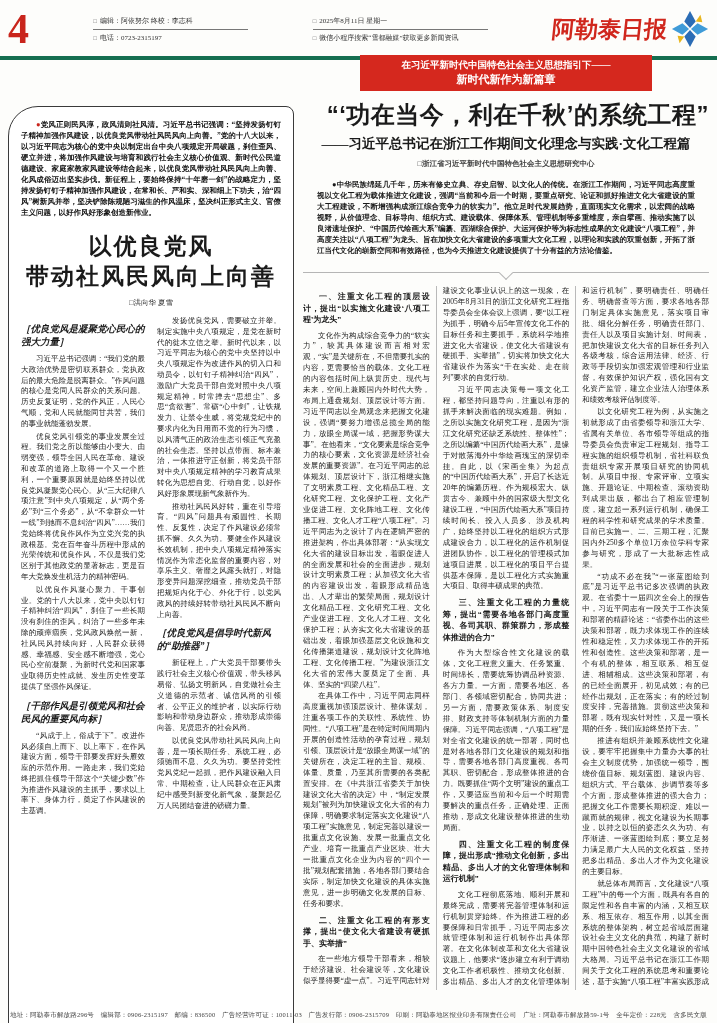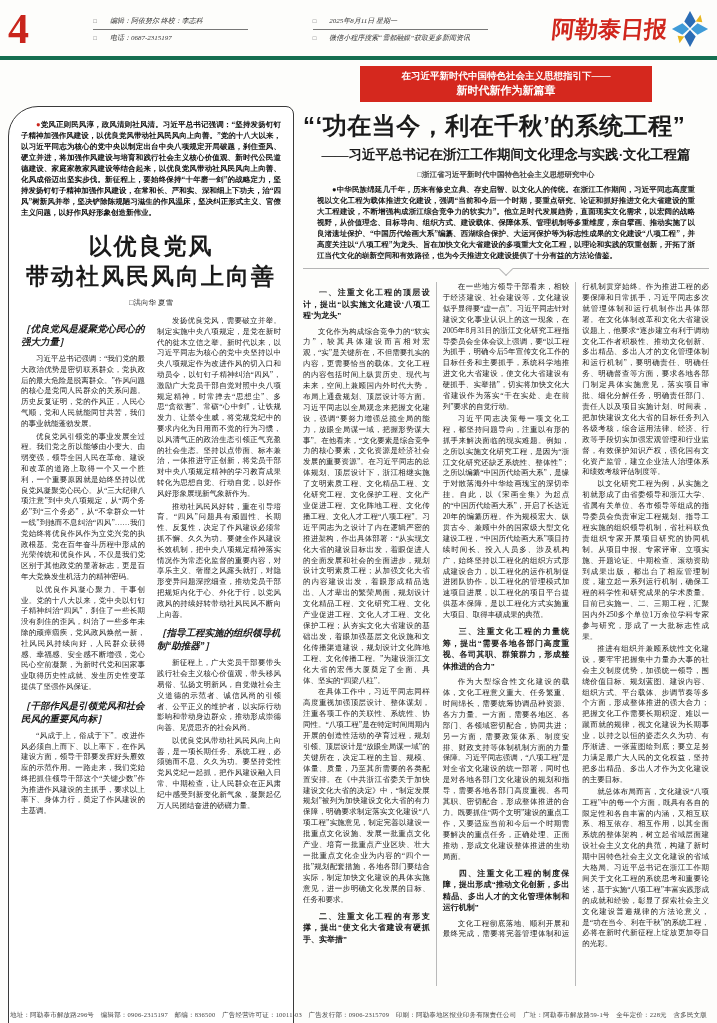--- a/index.html
+++ b/index.html
@@ -7,21 +7,21 @@
     width:717px;height:1023px;position:relative;overflow:hidden;
     background:#fdfdfb;color:#1a1a1a;
     font-family:"Liberation Serif","DejaVu Serif",serif;
   }
   
   .header{position:absolute;left:8px;top:4px;right:8px;height:50px;
     display:flex;align-items:center;justify-content:space-between;}
   .pageno{font-size:42px;font-weight:bold;color:#c9251c;line-height:44px;
     font-family:"Liberation Serif",serif;}
   .metabox{width:155px;font-size:7px;color:#333;line-height:10px;}
-  .metabox .row{display:flex;align-items:center;gap:13px;padding:2px 0;font-style:italic;}
+  .metabox .row{display:flex;align-items:center;gap:3px;padding:2px 0;}
   .metabox .sq{font-size:6px;color:#666;}
   .metabox .div{border-top:1px solid #777;margin:1px 0;}
   .section-title{font-size:30px;font-weight:bold;letter-spacing:14px;
     text-indent:14px;white-space:nowrap;}
   .logo{display:flex;align-items:center;gap:4px;}
   .logo-text{font-size:23px;font-weight:bold;color:#d0271d;
     transform:skewX(-6deg);font-family:"Liberation Serif",serif;white-space:nowrap;}
   .greenline{position:absolute;left:0;top:56px;width:717px;height:4px;background:#156e50;}
 
   
@@ -34,32 +34,32 @@
   .l-title{margin:14px 0 6px 0;text-align:center;font-size:23px;font-weight:bold;
     line-height:30px;letter-spacing:2px;}
   .l-byline{text-align:center;font-size:7.5px;color:#333;margin-bottom:8px;}
   .twocol{column-count:2;column-gap:12px;height:690px;overflow:hidden;
     font-size:7.5px;line-height:10.8px;text-align:justify;}
   .subhead{font-weight:bold;font-style:italic;font-size:9.5px;line-height:13px;
     margin:7px 0 5px 0;text-align:left;}
   .twocol p{margin:0 0 2px 0;text-indent:2em;}
 
   
-  .mainpanel{position:absolute;left:303px;top:64px;width:406px;height:940px;overflow:hidden;}
+  .mainpanel{position:absolute;left:303px;top:53px;width:406px;height:940px;overflow:hidden;}
   .banner{width:292px;margin:2px auto 0 auto;background:#d5281e;color:#fff;
     text-align:center;padding:4px 6px 5px 6px;box-sizing:border-box;}
   .banner .b1{font-size:9.5px;font-weight:bold;line-height:13px;}
   .banner .b2{font-size:11px;font-weight:bold;line-height:14px;}
-  .headline{margin-top:10px;text-align:left;font-size:24px;font-weight:900;
+  .headline{margin-top:10px;text-align:right;font-size:24px;font-weight:900;
     font-family:"Liberation Sans","DejaVu Sans",sans-serif;letter-spacing:0.5px;
     line-height:28px;white-space:nowrap;}
   .subheadline{margin-top:6px;text-align:center;font-size:13.5px;font-weight:bold;
     line-height:17px;white-space:nowrap;}
   .m-byline{margin-top:7px;text-align:center;font-size:7.5px;font-weight:bold;color:#444;}
-  .m-lead{padding:4px 14px 7px 14px;font-size:7.5px;line-height:11px;
+  .m-lead{margin-top:6px;padding:4px 14px 16px 14px;font-size:7.5px;line-height:11px;
     font-weight:bold;text-align:justify;text-indent:2em;border-bottom:1px solid #b5b5b5;}
   .notch{width:9px;height:9px;background:#fdfdfb;border-right:1px solid #b5b5b5;
     border-bottom:1px solid #b5b5b5;transform:rotate(45deg);margin:-5px auto 0 auto;}
   .threecol{margin-top:8px;column-count:3;column-gap:13px;
     column-rule:1px solid #b9b9b9;height:704px;overflow:hidden;
     font-size:7.5px;line-height:10.9px;text-align:justify;}
   .m-sechead{font-weight:bold;font-size:8px;line-height:11.5px;margin:5px 0;
     text-indent:2em;font-family:"Liberation Sans","DejaVu Sans",sans-serif;}
   .threecol p{margin:0 0 1px 0;text-indent:2em;}
 
@@ -73,21 +73,21 @@
 <div class="header">
   <div class="pageno">4</div>
   <div class="metabox">
     <div class="row">
         <span class="sq">□</span>
       <span>编辑：阿依努尔  终校：李志科</span>
       </div>
     <div class="div"></div>
     <div class="row">
         <span class="sq">□</span>
-      <span>电话：0687-2315197</span>
+      <span>电话：0723-2315197</span>
       </div>
   </div>
   <div class="metabox" style="width:175px;">
     <div class="row">
         <span class="sq">□</span>
       <span>2025年8月11日  星期一</span>
       </div>
     <div class="div"></div>
     <div class="row">
         <span class="sq">□</span>
@@ -117,21 +117,21 @@
   <div class="l-byline">□洪向华 夏雪</div>
   <div class="twocol">
     <div class="subhead">［优良党风是凝聚党心民心的强大力量］</div>
     <p>习近平总书记强调：“我们党的最大政治优势是密切联系群众，党执政后的最大危险是脱离群众。”作风问题的核心是党同人民群众的关系问题。历史反复证明，党的作风正，人民心气顺，党和人民就能同甘共苦，我们的事业就能蓬勃发展。</p>
     <p>优良党风引领党的事业发展全过程。我们党之所以能够由小变大、由弱变强，领导全国人民在革命、建设和改革的道路上取得一个又一个胜利，一个重要原因就是始终坚持以优良党风凝聚党心民心。从“三大纪律八项注意”到中央八项规定，从“两个务必”到“三个务必”，从“不拿群众一针一线”到驰而不息纠治“四风”……我们党始终将优良作风作为立党兴党的执政根基。党在百年奋斗历程中形成的光荣传统和优良作风，不仅是我们党区别于其他政党的显著标志，更是百年大党焕发生机活力的精神密码。</p>
     <p>以优良作风凝心聚力、干事创业。党的十八大以来，党中央以钉钉子精神纠治“四风”，刹住了一些长期没有刹住的歪风，纠治了一些多年未除的顽瘴痼疾，党风政风焕然一新，社风民风持续向好，人民群众获得感、幸福感、安全感不断增强，党心民心空前凝聚，为新时代党和国家事业取得历史性成就、发生历史性变革提供了坚强作风保证。</p>
     <div class="subhead">［干部作风是引领党风和社会民风的重要风向标］</div>
     <p>“风成于上，俗成于下”。改进作风必须自上而下、以上率下，在作风建设方面，领导干部要发挥好头雁效应的示范作用。一路走来，我们党始终把抓住领导干部这个“关键少数”作为推进作风建设的主抓手，要求以上率下、身体力行，奠定了作风建设的主基调。</p>
     <p>发扬优良党风，需要破立并举。制定实施中央八项规定，是党在新时代的徙木立信之举。新时代以来，以习近平同志为核心的党中央坚持以中央八项规定作为改进作风的切入口和动员令，以钉钉子精神纠治“四风”，激励广大党员干部自觉对照中央八项规定精神，时常掸去“思想尘”、多思“贪欲害”、常砺“心中剑”，让铁规发力、让禁令生威，将党规党纪中的要求内化为日用而不觉的行为习惯，以风清气正的政治生态引领正气充盈的社会生态。坚持以点带面、标本兼治，一体推进守正创新，将党员干部对中央八项规定精神的学习教育成果转化为思想自觉、行动自觉，以好作风好形象展现新气象新作为。</p>
     <p>推动社风民风好转，重在引导培育。“四风”问题具有顽固性、长期性、反复性，决定了作风建设必须常抓不懈、久久为功。要健全作风建设长效机制，把中央八项规定精神落实情况作为常态化监督的重要内容，对享乐主义、奢靡之风露头就打，对隐形变异问题深挖细查，推动党员干部把规矩内化于心、外化于行，以党风政风的持续好转带动社风民风不断向上向善。</p>
-    <div class="subhead">［指导工程实施的组织领导机制“助推器”］</div>
+    <div class="subhead">［优良党风是倡导时代新风的“助推器”］</div>
     <p>新征程上，广大党员干部要带头践行社会主义核心价值观，带头移风易俗、弘扬文明新风，自觉做社会主义道德的示范者、诚信风尚的引领者、公平正义的维护者，以实际行动影响和带动身边群众，推动形成崇德向善、见贤思齐的社会风尚。</p>
     <p>以优良党风带动社风民风向上向善，是一项长期任务、系统工程，必须驰而不息、久久为功。要坚持党性党风党纪一起抓，把作风建设融入日常、中期检查，让人民群众在正风肃纪中感受到新变化新气象，凝聚起亿万人民团结奋进的磅礴力量。</p>
   </div>
 </div>
 
 <div class="mainpanel">
   <div class="banner">
     <div class="b1">在习近平新时代中国特色社会主义思想指引下——</div>
     <div class="b2">新时代新作为新篇章</div>
   </div>
@@ -145,19 +145,20 @@
     <p>文化作为构成综合竞争力的“软实力”，较其具体建设而言相对宏观，“实”是关键所在，不但需要扎实的内容，更需要恰当的载体。文化工程的内容包括时间上纵贯历史、现代与未来，空间上兼顾国内外时代大势，布局上通盘规划、顶层设计等方面。习近平同志以全局观念来把握文化建设，强调“要努力增强总揽全局的能力，放眼全局谋一域，把握形势谋大事”。在他看来，“文化要素是综合竞争力的核心要素，文化资源是经济社会发展的重要资源”。在习近平同志的总体规划、顶层设计下，浙江相继实施了文明素质工程、文化精品工程、文化研究工程、文化保护工程、文化产业促进工程、文化阵地工程、文化传播工程、文化人才工程“八项工程”。习近平同志为之设计了内在逻辑严密的推进架构，作出具体部署：“从实现文化大省的建设目标出发，着眼促进人的全面发展和社会的全面进步，规划设计文明素质工程；从加强文化大省的内容建设出发，着眼形成精品迭出、人才辈出的繁荣局面，规划设计文化精品工程、文化研究工程、文化产业促进工程、文化人才工程、文化保护工程；从夯实文化大省建设的基础出发，着眼加强基层文化设施和文化传播渠道建设，规划设计文化阵地工程、文化传播工程。”为建设浙江文化大省的宏伟大厦奠定了全面、具体、坚实的“四梁八柱”。</p>
     <p>在具体工作中，习近平同志同样高度重视加强顶层设计、整体谋划，注重各项工作的关联性、系统性、协同性。“八项工程”是在特定时间周期内开展的创造性活动的孕育过程，规划引领、顶层设计是“放眼全局谋一域”的关键所在，决定工程的主旨、规模、体量、质量，乃至其所需要的各类配置安排。在《中共浙江省委关于加快建设文化大省的决定》中，“制定发展规划”被列为加快建设文化大省的有力保障，明确要求制定落实文化建设“八项工程”实施意见，制定完善以建设一批重点文化设施、发展一批重点文化产业、培育一批重点产业区块、壮大一批重点文化企业为内容的“四个一批”规划配套措施，各地各部门要结合实际，制定加快文化建设的具体实施意见，进一步明确文化发展的目标、任务和要求。</p>
     <div class="m-sechead">二、注重文化工程的有形支撑，提出“使文化大省建设有硬抓手、实举措”</div>
     <p>在一些地方领导干部看来，相较于经济建设、社会建设等，文化建设似乎显得要“虚一点”。习近平同志针对建设文化事业认识上的这一现象，在2005年8月31日的浙江文化研究工程指导委员会全体会议上强调，要“以工程为抓手，明确今后5年宣传文化工作的目标任务和主要抓手，系统科学地推进文化大省建设，使文化大省建设有硬抓手、实举措”，切实将加快文化大省建设作为落实“干在实处、走在前列”要求的自觉行动。</p>
     <p>习近平同志决策每一项文化工程，都坚持问题导向，注重以有形的抓手来解决面临的现实难题。例如，之所以实施文化研究工程，是因为“浙江文化研究还缺乏系统性、整体性”；之所以编纂“中国历代绘画大系”，是缘于对散落海外中华绘画瑰宝的深切牵挂。自此，以《宋画全集》为起点的“中国历代绘画大系”，开启了长达近20年的编纂历程。作为规模宏大、纵贯古今、兼顾中外的国家级大型文化建设工程，“中国历代绘画大系”项目持续时间长、投入人员多、涉及机构广，始终坚持以工程化的组织方式形成建设合力，以工程化的运作机制促进团队协作，以工程化的管理模式加速项目进展，以工程化的项目平台提供基本保障，是以工程化方式实施重大项目、取得丰硕成果的典范。</p>
     <div class="m-sechead">三、注重文化工程的力量统筹，提出“需要各地各部门高度重视、各司其职、群策群力，形成整体推进的合力”</div>
     <p>作为大型综合性文化建设的载体，文化工程意义重大、任务繁重、时间绵长，需要统筹协调品种资源、各方力量。一方面，需要各地区、各部门、各领域密切配合，协同共进；另一方面，需要政策体系、制度安排、财政支持等体制机制方面的力量保障。习近平同志强调，“八项工程”是对全省文化建设的统一部署，同时也是对各地各部门文化建设的规划和指导，需要各地各部门高度重视、各司其职、密切配合，形成整体推进的合力。既要抓住“两个文明”建设的重点工作，又要适应当前和今后一个时期需要解决的重点任务，正确处理、正面推动，形成文化建设整体推进的生动局面。</p>
     <div class="m-sechead">四、注重文化工程的制度保障，提出形成“推动文化创新，多出精品、多出人才的文化管理体制和运行机制”</div>
     <p>文化工程彻底落地、顺利开展和最终完成，需要将完善管理体制和运行机制贯穿始终。作为推进工程的必要保障和日常抓手，习近平同志多次就管理体制和运行机制作出具体部署。在文化体制改革和文化大省建设议题上，他要求“逐步建立有利于调动文化工作者积极性、推动文化创新、多出精品、多出人才的文化管理体制和运行机制”，要明确责任、明确任务、明确督查等方面，要求各地各部门制定具体实施意见，落实项目审批、细化分解任务，明确责任部门、责任人以及项目实施计划、时间表，把加快建设文化大省的目标任务列入各级考核，综合运用法律、经济、行政等手段切实加强宏观管理和行业监督，有效保护知识产权，强化国有文化资产监管，建立企业法人治理体系和绩效考核评估制度等。</p>
     <p>以文化研究工程为例，从实施之初就形成了由省委领导和浙江大学、省属有关单位、各市领导等组成的指导委员会负责审定工程规划、指导工程实施的组织领导机制，省社科联负责组织专家开展项目研究的协同机制。从项目申报、专家评审、立项实施、开题论证、中期检查、滚动资助到成果出版，都出台了相应管理制度，建立起一系列运行机制，确保工程的科学性和研究成果的学术质量。目前已实施一、二、三期工程，汇聚国内外250多个单位1万余位学科专家参与研究，形成了一大批标志性成果。</p>
+    <p>“功成不必在我”“一张蓝图绘到底”是习近平总书记多次强调的执政观。在省委十一届四次全会上的报告中，习近平同志有一段关于工作决策和部署的精辟论述：“省委作出的这些决策和部署，既力求体现工作的连续性和稳定性，又力求体现工作的开拓性和创造性。这些决策和部署，是一个有机的整体，相互联系、相互促进、相辅相成。这些决策和部署，有的已经全面展开，初见成效；有的已经作出规划，正在落实；有的经过制度安排，完善措施。贯彻这些决策和部署，既有现实针对性，又是一项长期的任务，我们应始终坚持下去。”</p>
     <p>推进有组织并兼顾系统性文化建设，要牢牢把握集中力量办大事的社会主义制度优势，加强统一领导，围绕价值目标、规划蓝图、建设内容、组织方式、平台载体、步调节奏等多个方面，形成整体推进的强大合力；把握文化工作需要长期积淀、难以一蹴而就的规律，视文化建设为长期事业，以持之以恒的姿态久久为功、有序渐进、一张蓝图绘到底；要立足努力满足最广大人民的文化权益，坚持把多出精品、多出人才作为文化建设的主要目标。</p>
     <p>就总体布局而言，文化建设“八项工程”中的每一个方面，既具有各自的限定性和各自丰富的内涵，又相互联系、相互依存、相互作用，以其全面系统的整体架构，树立起省域层面建设社会主义文化的典范，构建了新时期中国特色社会主义文化建设的省域大格局。习近平总书记在浙江工作期间关于文化工程的系统思考和重要论述，基于实施“八项工程”丰富实践形成的成就和经验，彰显了探索社会主义文化建设普遍规律的方法论意义，是“功在当今、利在千秋”的系统工程，必将在新时代新征程上绽放更加夺目的光彩。</p>
 
   </div>
 </div>
 
 <div class="footer">地址：阿勒泰市解放路296号　编辑部：0906-2315197　邮编：836500　广告经营许可证：10011-03　广告发行部：0906-2315709　印刷：阿勒泰地区报业印务有限责任公司　广址：阿勒泰市解放路59-1号　全年定价：228元　含多民文版</div>
 
 </body></html>

